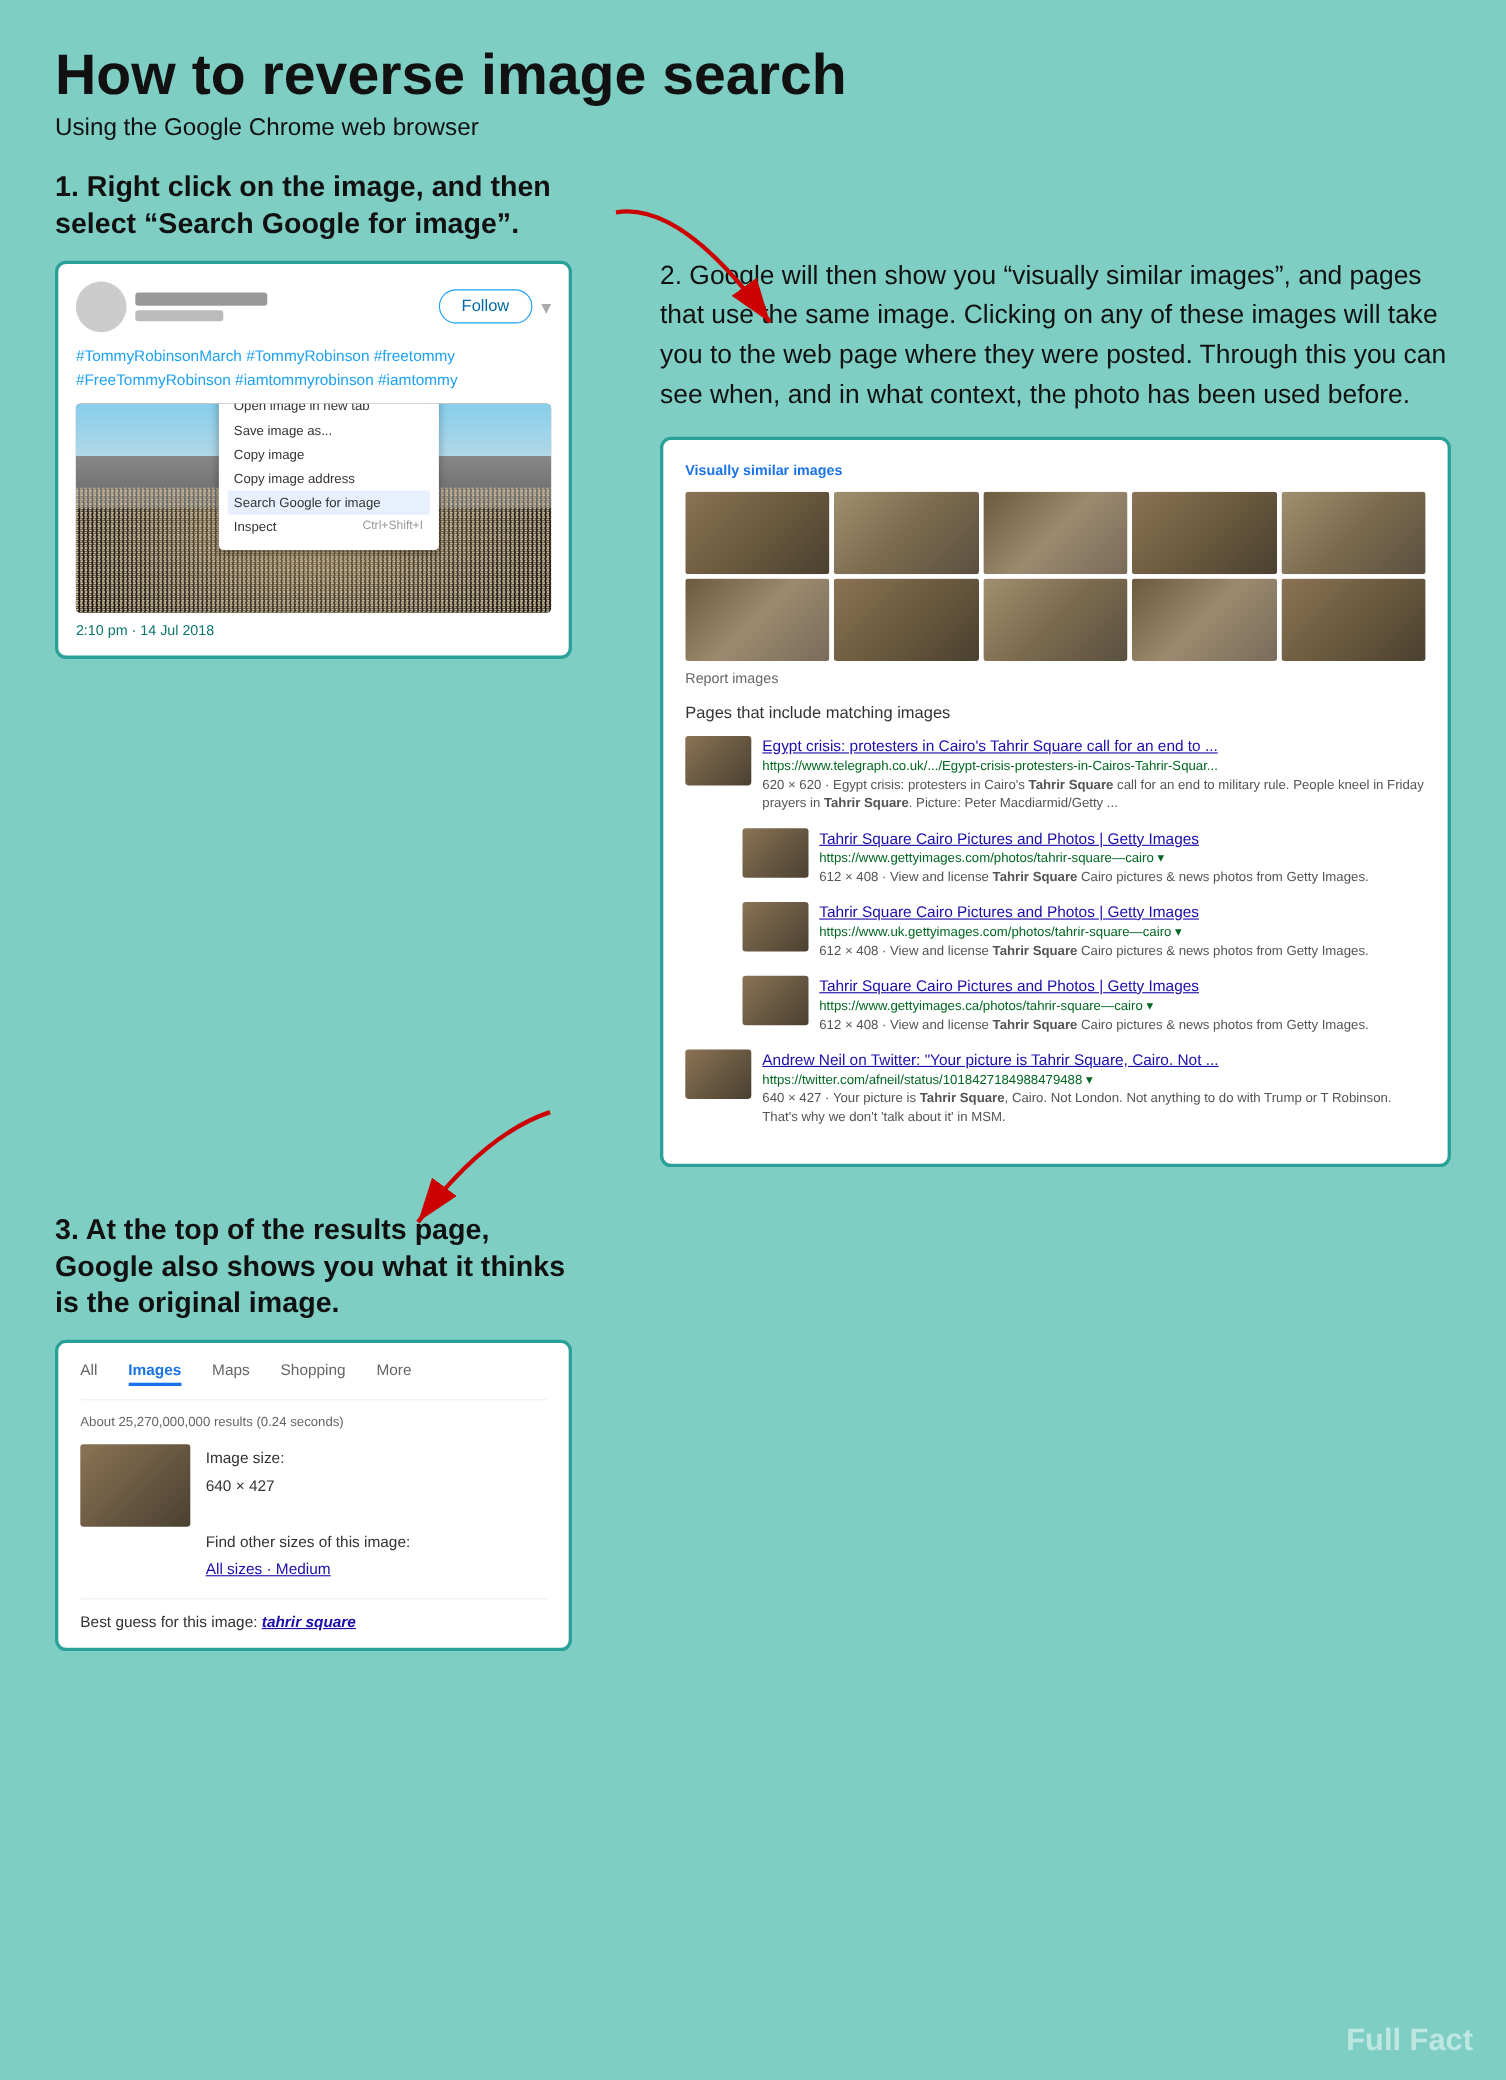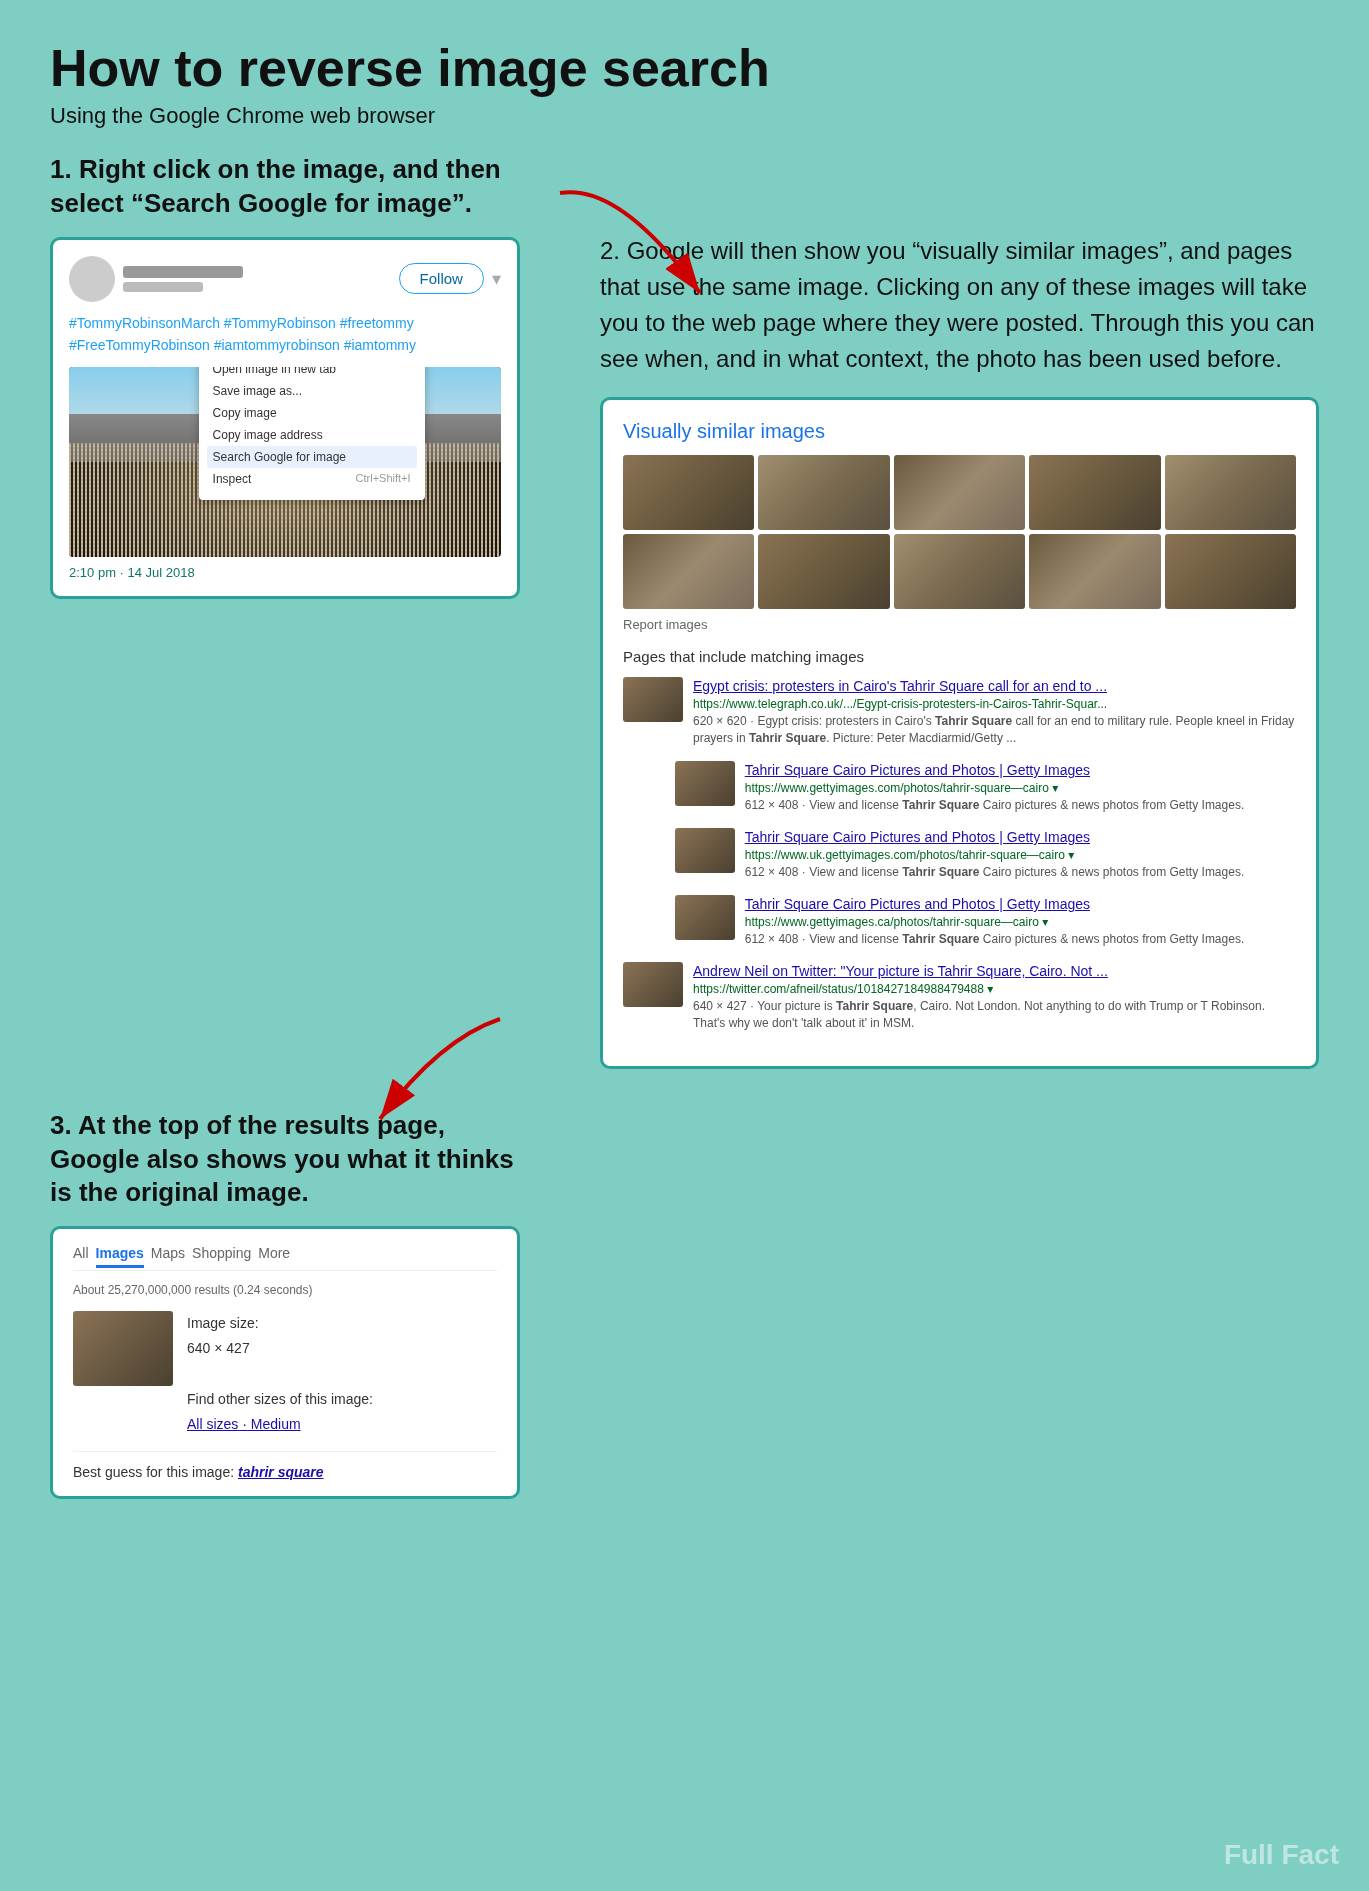--- a/index.html
+++ b/index.html
@@ -118,21 +118,21 @@
     .tweet-image-overlay {
       position: absolute;
       bottom: 30%;
       left: 30%;
       right: 0;
       background: white;
       border-radius: 4px;
       padding: 10px 14px;
       font-size: 12px;
       box-shadow: 0 2px 8px rgba(0,0,0,0.3);
-      width: 226px;
+      width: 200px;
     }
     .context-menu-item {
       padding: 4px 0;
       color: #333;
       font-size: 12px;
       border-bottom: none;
     }
     .context-menu-item.highlighted {
       background: #e8f0fe;
       padding: 4px 6px;
@@ -191,24 +191,24 @@
 
     
     .google-card {
       border: 3px solid #2aa198;
       border-radius: 10px;
       background: white;
       padding: 20px;
       margin-top: 20px;
     }
     .visually-similar-title {
-      font-size: 20px;
+      font-size: 13px;
       color: #1a73e8;
       margin-bottom: 12px;
-      font-weight: 400;
+      font-weight: 700;
     }
     .image-grid-row {
       display: grid;
       grid-template-columns: repeat(5, 1fr);
       gap: 4px;
       margin-bottom: 4px;
     }
     .img-thumb {
       height: 75px;
       border-radius: 3px;
@@ -296,23 +296,23 @@
 
     
     .google-search-card {
       border: 3px solid #2aa198;
       border-radius: 10px;
       background: white;
       padding: 16px 20px;
     }
     .google-tabs {
       display: flex;
-      gap: 7px;
+      gap: 28px;
       border-bottom: 1px solid #eee;
-      padding-bottom: 2px;
+      padding-bottom: 12px;
       margin-bottom: 12px;
       font-size: 14px;
     }
     .google-tab {
       color: #666;
       cursor: pointer;
       padding-bottom: 4px;
     }
     .google-tab.active {
       color: #1a73e8;

